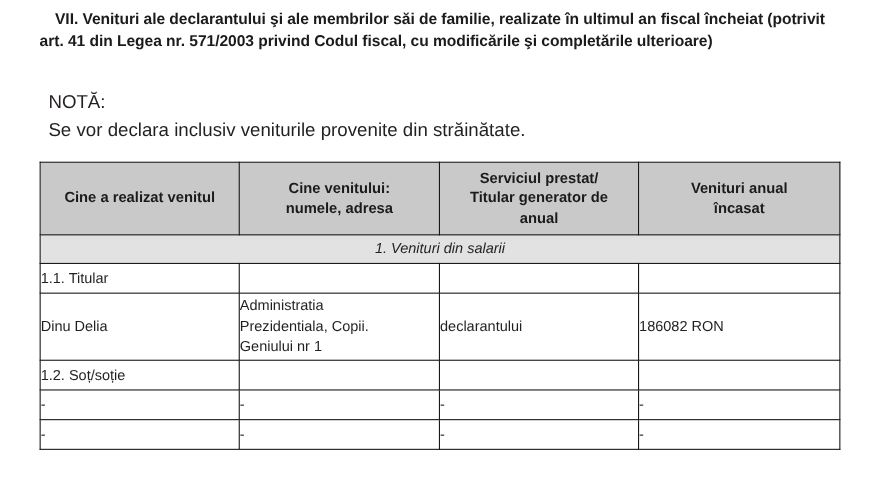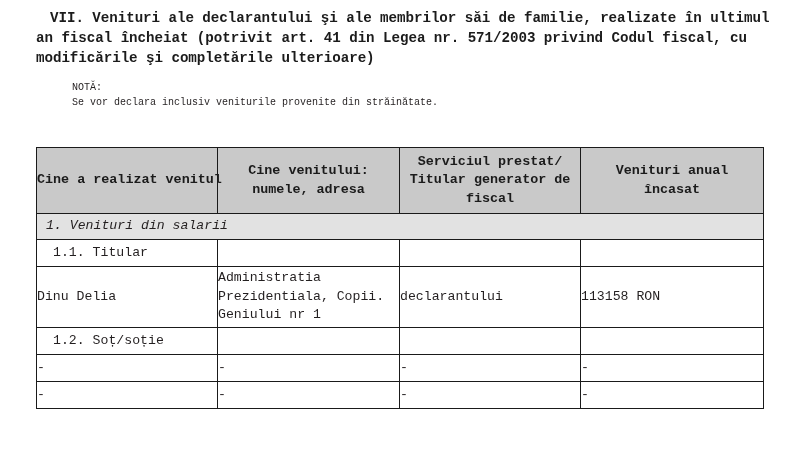--- a/index.html
+++ b/index.html
@@ -12,45 +12,43 @@
     background: #ffffff;
     font-family: "Liberation Sans", "DejaVu Sans", sans-serif;
     color: #231f20;
     overflow: hidden;
   }
   .page {
     position: relative;
     width: 800px;
     height: 320px;
     box-sizing: border-box;
-    font-family: Liberation Mono, monospace;
   }
   
   .doc-title {
     position: absolute;
     left: 36px;
     top: 8px;
     width: 736px;
     font-size: 14.2px;
     font-weight: bold;
     line-height: 1.42;
     letter-spacing: -0.05px;
     color: #1b1b1b;
     text-indent: 14px;
   }
   
   .note {
     position: absolute;
     left: 44px;
     top: 80px;
     width: 700px;
-    font-size: 10px;
+    font-size: 17px;
     line-height: 1.52;
     color: #231f20;
-    margin-left: 28px;
   }
   .note-label { display: block; }
   .note-text  { display: block; }
 
   
   .income-table {
     position: absolute;
     left: 36px;
     top: 147px;
     width: 727px;
@@ -91,22 +89,23 @@
     padding: 5px 9px;
     color: #231f20;
   }
   tr.section-row td {
     background: #e2e2e2;
     font-style: italic;
     font-weight: normal;
     font-size: 13.2px;
     height: 26px;
     padding: 3px 9px;
-  }
-  tr.label-row td { height: 27px; padding-left: 16px; }
+    text-align: center;
+  }
+  tr.label-row td { height: 27px; }
   tr.dash-row td  { height: 27px; }
   tr.entry-row td {
     height: 61px;
     vertical-align: middle;
   }
   .cell-multiline { display: block; }
   .cell-multiline span { display: block; }
 </style>
 </head>
 <body>
@@ -132,21 +131,21 @@
         <th class="h-left">
           <span class="hdr-line">Cine a realizat venitul</span>
         </th>
         <th>
           <span class="hdr-line">Cine venitului:</span>
           <span class="hdr-line">numele, adresa</span>
         </th>
         <th>
           <span class="hdr-line">Serviciul prestat/</span>
           <span class="hdr-line">Titular generator de</span>
-          <span class="hdr-line">fiscal</span>
+          <span class="hdr-line">anual</span>
         </th>
         <th>
           <span class="hdr-line">Venituri anual</span>
           <span class="hdr-line">încasat</span>
         </th>
       </tr>
     </thead>
     <tbody>
 
       <tr class="section-row">
@@ -173,21 +172,21 @@
             <span>Geniului nr 1</span>
           </span>
         </td>
         <td>
           <span class="cell-multiline">
             <span>declarantului</span>
           </span>
         </td>
         <td>
           <span class="cell-multiline">
-            <span>113158 RON</span>
+            <span>186082 RON</span>
           </span>
         </td>
       </tr>
 
       <tr class="label-row">
         <td>1.2. Soț/soție</td>
         <td></td>
         <td></td>
         <td></td>
       </tr>

